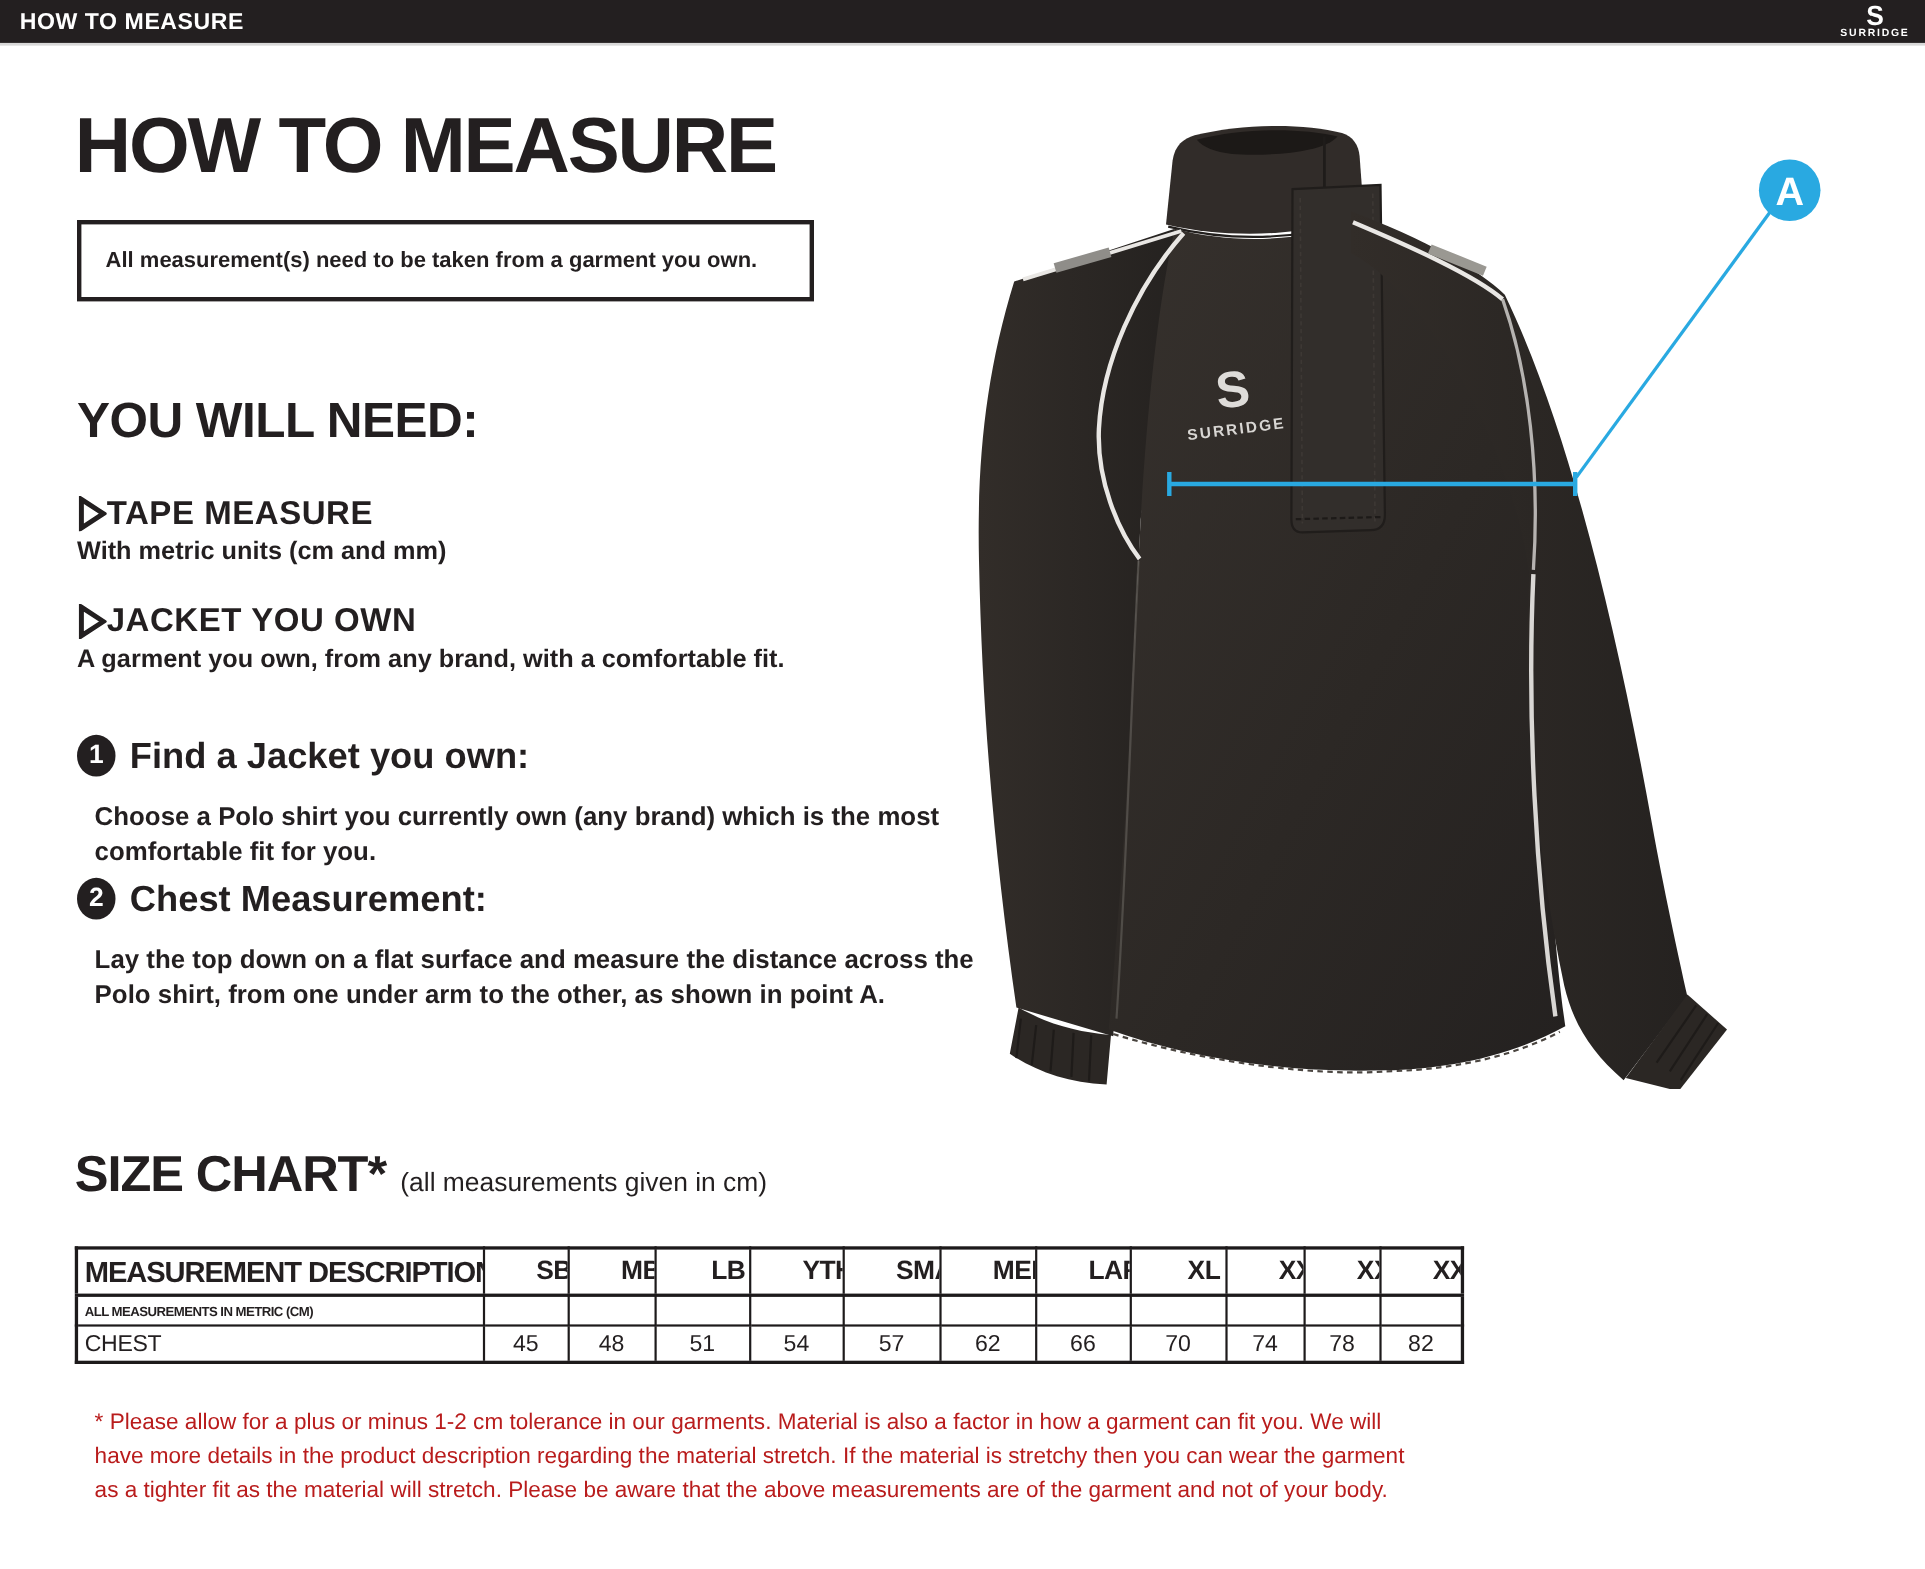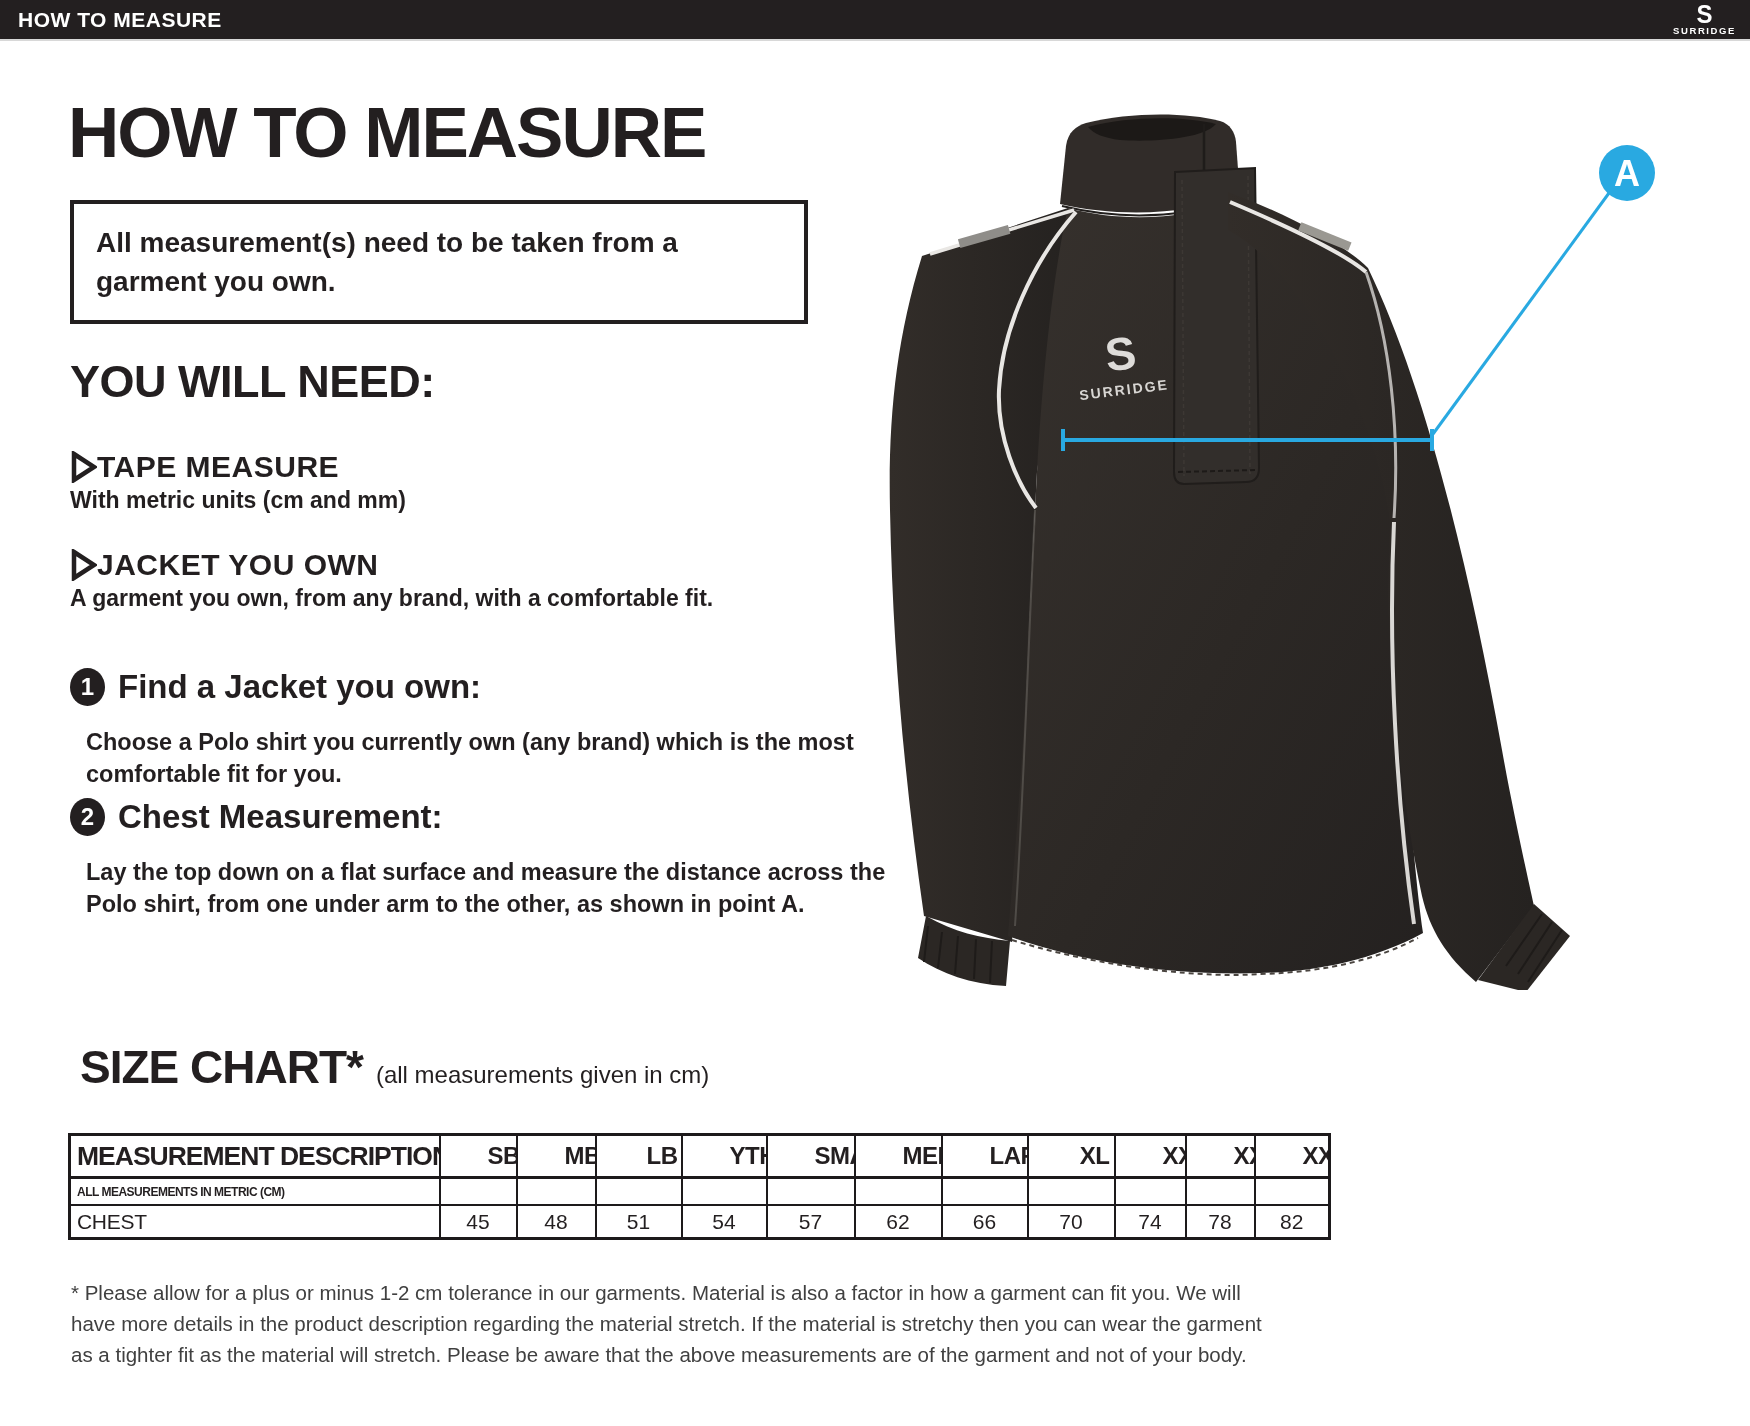--- a/index.html
+++ b/index.html
@@ -16,57 +16,57 @@
   .topbar-title{color:#ffffff;font-weight:bold;font-size:21px;letter-spacing:.5px;}
   .brand-logo{display:flex;flex-direction:column;align-items:center;line-height:1;margin-top:2px;}
   .brand-logo .s-glyph{color:#fff;font-weight:bold;font-size:24px;line-height:.82;transform:scaleY(1.05);}
   .brand-logo .brand-word{color:#fff;font-weight:bold;font-size:9.5px;letter-spacing:1.6px;margin-top:1px;}
   
   .h1{
     position:absolute;left:68px;top:92px;font-size:71px;font-weight:bold;letter-spacing:-2px;
     color:#231f20;white-space:nowrap;
   }
   .callout{
-    position:absolute;left:70px;top:200px;width:738px;box-sizing:border-box;
-    border:4px solid #231f20;padding:19px 22px;font-size:28px;font-weight:bold;line-height:1.4;
+    position:absolute;left:70px;top:200px;width:670px;box-sizing:border-box;
+    border:4px solid #231f20;padding:19px 22px;font-size:20px;font-weight:bold;line-height:1.4;
   }
   .h2{
     position:absolute;left:70px;top:356px;font-size:45px;font-weight:bold;letter-spacing:-.5px;white-space:nowrap;
   }
   .need-row{position:absolute;left:70px;display:flex;align-items:center;}
   .need-row .tri{flex:0 0 auto;display:block;}
   .need-label{font-size:30px;font-weight:bold;letter-spacing:.5px;white-space:nowrap;}
   .need-desc{position:absolute;left:70px;font-size:23px;font-weight:bold;white-space:nowrap;}
   .step-row{position:absolute;left:70px;display:flex;align-items:center;gap:13px;}
   .step-num{
     flex:0 0 auto;width:35px;height:38px;background:#231f20;border-radius:50%;
     color:#fff;font-weight:bold;font-size:24px;display:flex;align-items:center;justify-content:center;
   }
   .step-title{font-size:33px;font-weight:bold;white-space:nowrap;}
   .step-desc{position:absolute;left:70px;width:855px;font-size:23.5px;font-weight:bold;line-height:1.38;margin:16px;}
-  .sizechart-head{position:absolute;left:80px;top:1040px;display:flex;align-items:baseline;gap:13px;white-space:nowrap;}
+  .sizechart-head{position:absolute;left:68px;top:1040px;display:flex;align-items:baseline;gap:13px;white-space:nowrap;}
   .sizechart-title{font-size:46px;font-weight:bold;letter-spacing:-1px;}
   .sizechart-sub{font-size:24px;font-weight:normal;}
   
   .size-table{
     position:absolute;left:68px;top:1133px;border-collapse:collapse;table-layout:fixed;width:1260px;
     border:3px solid #1d1a1b;
   }
   .size-table th,.size-table td{border:2px solid #1d1a1b;padding:0;overflow:hidden;white-space:nowrap;}
   .size-table thead th{height:40px;font-size:24px;font-weight:bold;text-align:center;letter-spacing:-.5px;padding-left:47px;}
   .size-table thead th.c0{font-size:26.5px;text-align:left;padding-left:6px;letter-spacing:-1px;}
   .size-table thead tr{border-bottom:3px solid #1d1a1b;}
   .size-table .unit-row td{height:25px;}
   .size-table .unit-row td.c0{font-size:12px;font-weight:bold;padding-left:6px;letter-spacing:-.5px;}
   .size-table .data-row td{height:31px;font-size:21px;text-align:center;}
   .size-table .data-row td.c0{text-align:left;padding-left:6px;font-size:21px;letter-spacing:-.3px;}
   
   .footnote{
-    position:absolute;left:71px;top:1278px;width:1215px;margin:0;
-    font-size:20.5px;line-height:1.5;color:#404040;font-weight:normal;
+    position:absolute;left:86px;top:1278px;width:1215px;margin:0;
+    font-size:20.5px;line-height:1.5;color:#b91c1c;font-weight:normal;
   }
   
   .diagram{position:absolute;left:830px;top:90px;width:920px;height:900px;}
 </style>
 </head>
 <body>
 
 <div class="topbar">
   <div class="topbar-title">HOW TO MEASURE</div>
   <div class="brand-logo">

